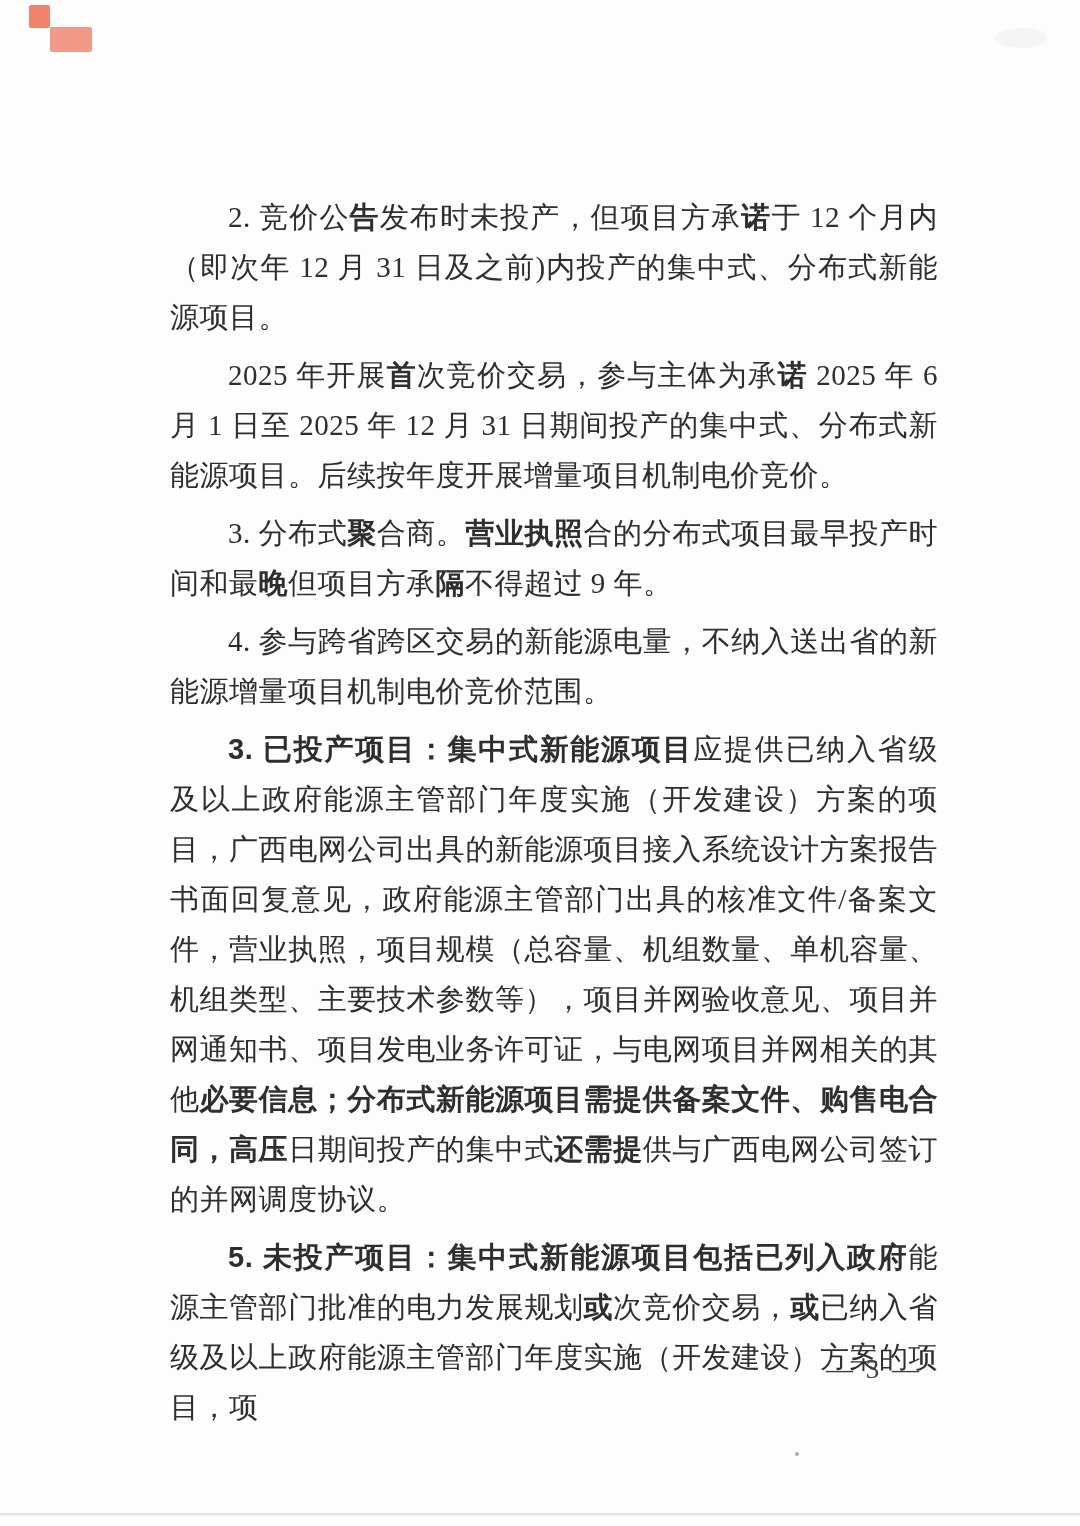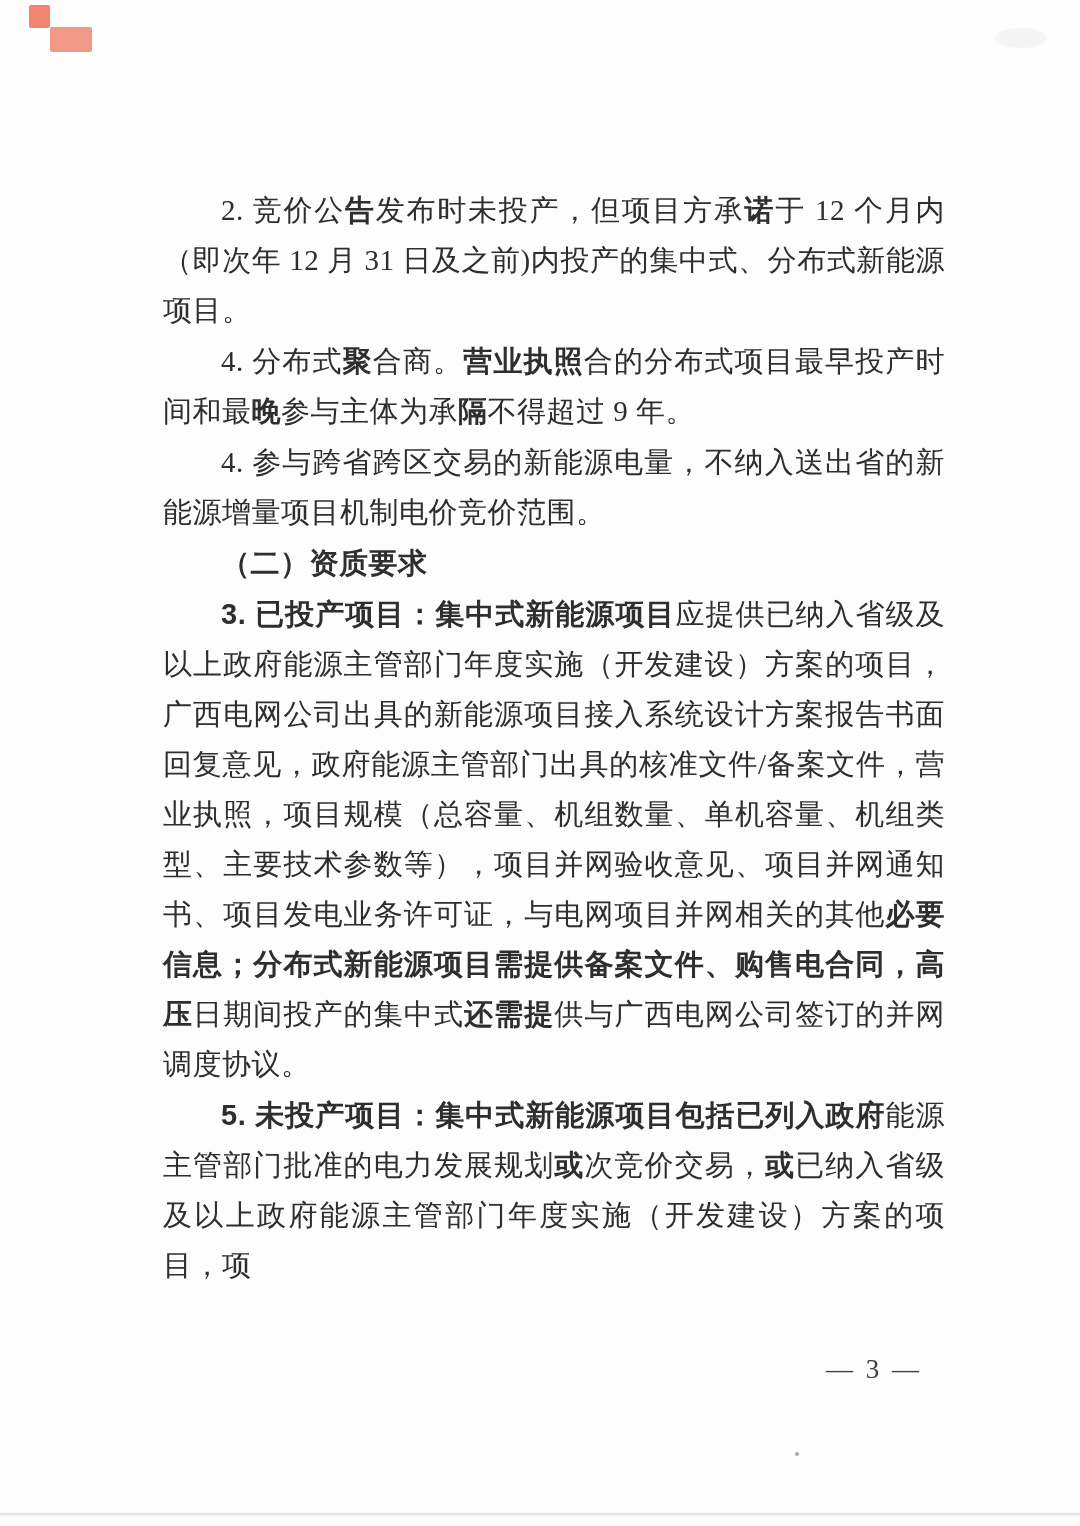--- a/index.html
+++ b/index.html
@@ -12,21 +12,21 @@
     color:#2e2e2e;
   }
   .content{
     position:absolute;
     left:162px;top:184px;width:784px;
     font-size:29px;
     line-height:50px;
     text-align:justify;
     letter-spacing:0.5px;
   }
-  .content p{margin:1px;text-indent:2em;}
+  .content p{margin:8px;text-indent:2em;}
   .gap-sm{margin-top:8px;}
   .gap-md{margin-top:12px;}
   .b{
     font-family:"Liberation Sans","DejaVu Sans",sans-serif;
     font-weight:700;
   }
   .page-number{
     position:absolute;
     top:1354px;left:826px;
     font-size:27px;
@@ -61,26 +61,26 @@
 <div class="page">
 
   <div class="stamp-frag-1"></div>
   <div class="stamp-frag-2"></div>
   <div class="smudge"></div>
 
   <main class="content">
 
     <p><span>2. 竞价公</span><span class="b">告</span><span>发布时未投产，但项目方承</span><span class="b">诺</span><span>于 12 个月内（即次年 12 月 31 日及之前)内投产的集中式、分布式新能源项目。</span></p>
 
+    <p><span>2025 年开展</span><span class="b">首</span><span>次竞价交易，参与主体为承</span><span class="b">诺</span><span> 2025 年 6 月 1 日至 2025 年 12 月 31 日期间投产的集中式、分布式新能源项目。后续按年度开展增量项目机制电价竞价。</span></p>
 
-    <p class="gap-sm"><span>4. 分布式</span><span class="b">聚</span><span>合商。</span><span class="b">营业执照</span><span>合的分布式项目最早投产时间和最</span><span class="b">晚</span><span>参与主体为承</span><span class="b">隔</span><span>不得超过 9 年。</span></p>
+    <p class="gap-sm"><span>3. 分布式</span><span class="b">聚</span><span>合商。</span><span class="b">营业执照</span><span>合的分布式项目最早投产时间和最</span><span class="b">晚</span><span>但项目方承</span><span class="b">隔</span><span>不得超过 9 年。</span></p>
 
     <p class="gap-md"><span>4. 参与跨省跨区交易的新能源电量，不纳入送出省的新能源增量项目机制电价竞价范围。</span></p>
 
-    <p><span class="b">（二）资质要求</span></p>
 
     <p><span class="b">3. 已投产项目：集中式新能源项目</span><span>应提供已纳入省级及以上政府能源主管部门年度实施（开发建设）方案的项目，广西电网公司出具的新能源项目接入系统设计方案报告书面回复意见，政府能源主管部门出具的核准文件/备案文件，营业执照，项目规模（总容量、机组数量、单机容量、机组类型、主要技术参数等），项目并网验收意见、项目并网通知书、项目发电业务许可证，与电网项目并网相关的其他</span><span class="b">必要信息；分布式新能源项目需提供备案文件、购售电合同，高压</span><span>日期间投产的集中式</span><span class="b">还需提</span><span>供与广西电网公司签订的并网调度协议。</span></p>
 
     <p><span class="b">5. 未投产项目：集中式新能源项目包括已列入政府</span><span>能源主管部门批准的电力发展规划</span><span class="b">或</span><span>次竞价交易，</span><span class="b">或</span><span>已纳入省级及以上政府能源主管部门年度实施（开发建设）方案的项目，项</span></p>
 
   </main>
 
   <div class="page-number">— 3 —</div>
 
   <div class="dot-artifact"></div>

